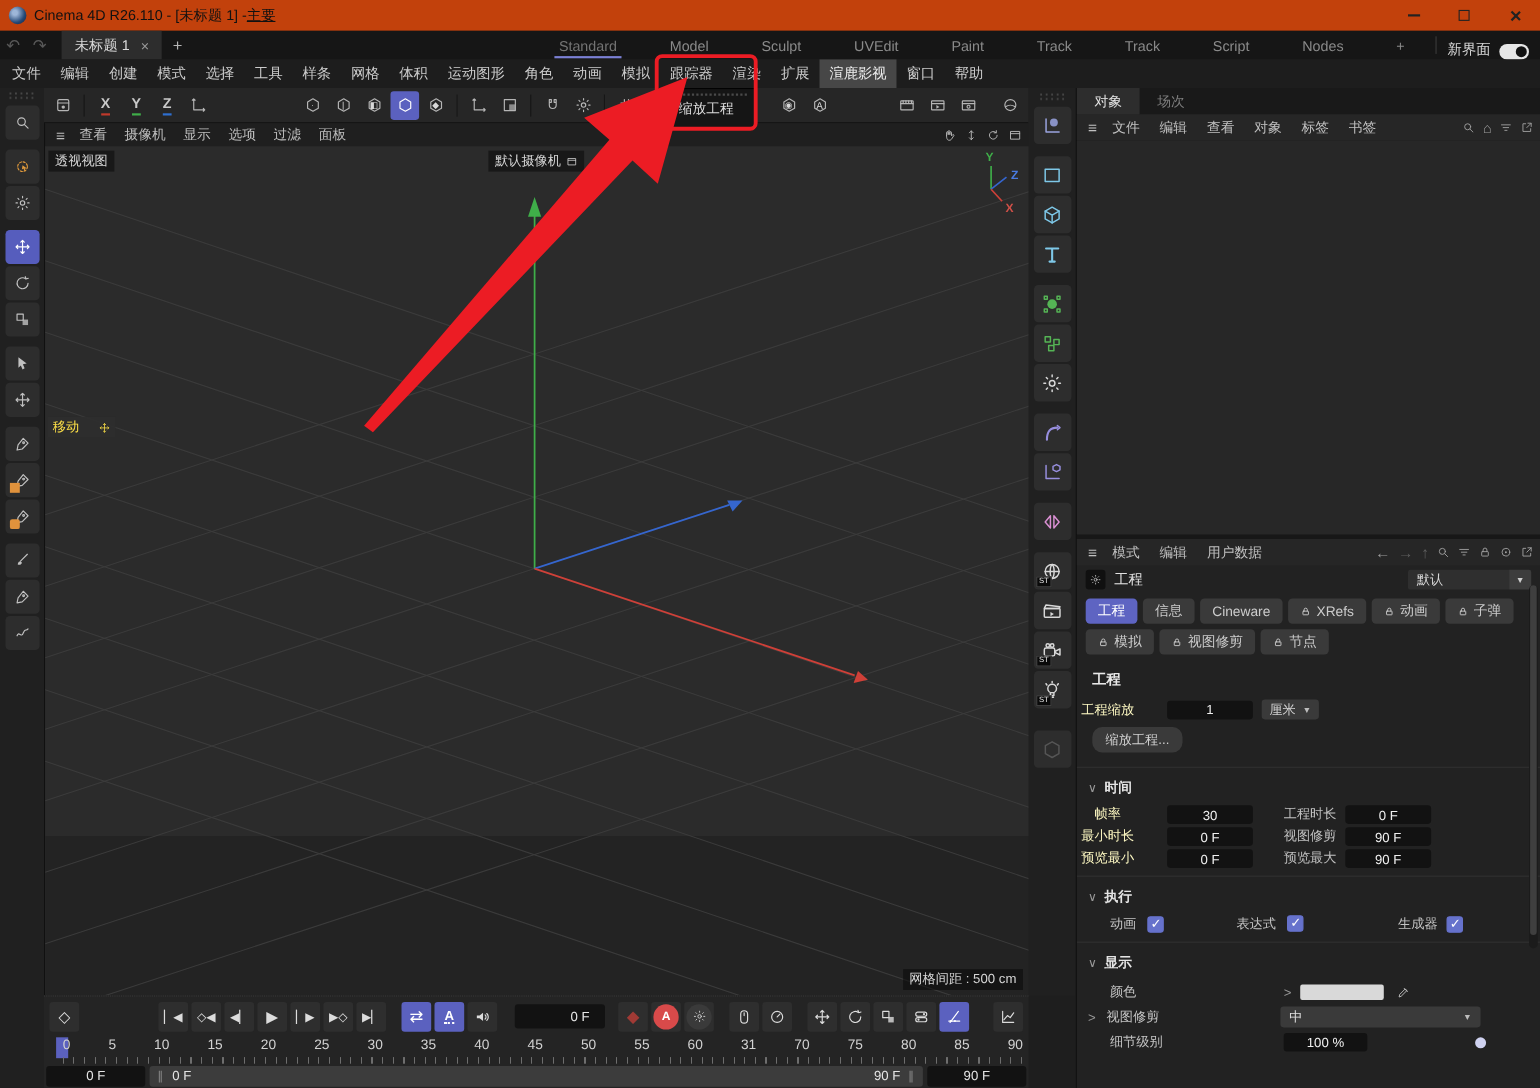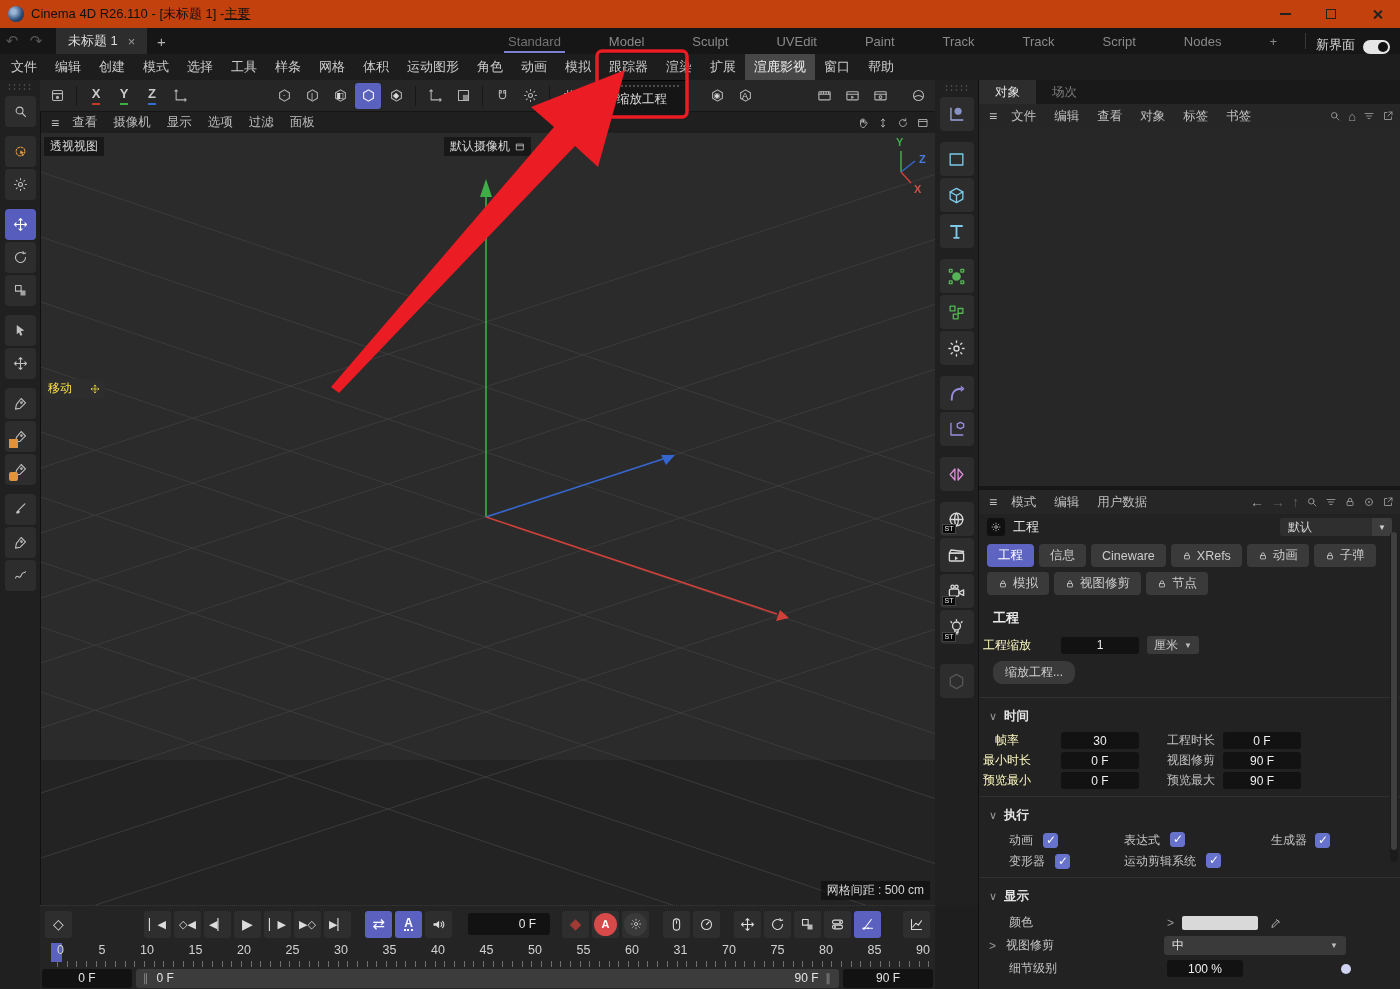--- a/index.html
+++ b/index.html
@@ -1034,30 +1034,20 @@
         </span>
       <span class="excol2">
           <span>表达式</span>
           <span class="cb checked"></span>
         </span>
       <span class="excol3">
           <span>生成器</span>
           <span class="cb checked"></span>
         </span>
     </div>
-    <div class="exrow">
-      <span class="excol1">
-          <span>变形器</span>
-          <span class="cb checked"></span>
-        </span>
-      <span class="excol2">
-          <span>运动剪辑系统</span>
-          <span class="cb checked"></span>
-        </span>
-    </div>
 
     <div class="divider"></div>
     <div class="sech">
       <span class="chev">∨</span>
       <span>显示</span>
     </div>
     <div class="disprow" style="padding-left:30px">
       <span style="width:158px">颜色</span>
       <span class="chev" style="margin-right:8px;color:#9a9a9a">&gt;</span>
       <span class="swatch" style="background:#d9d9d9"></span>

